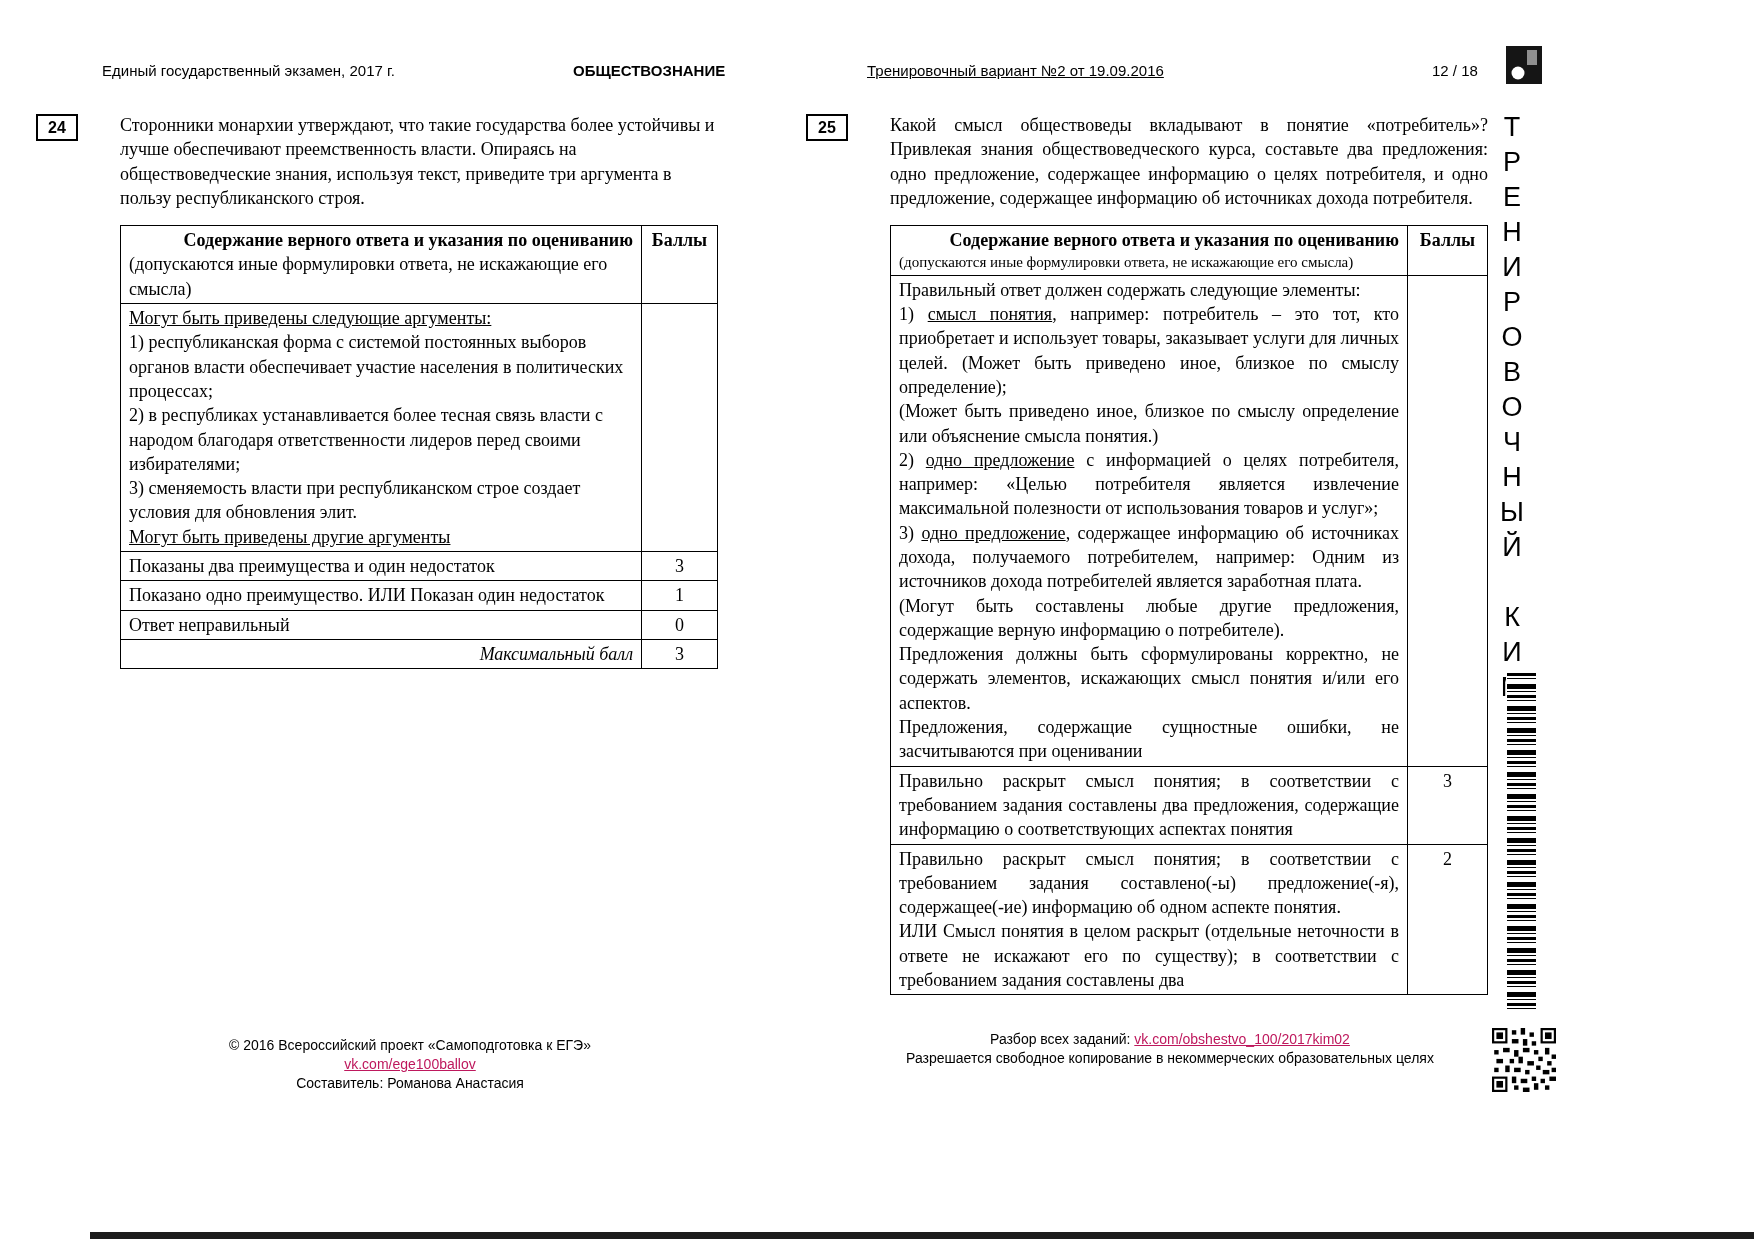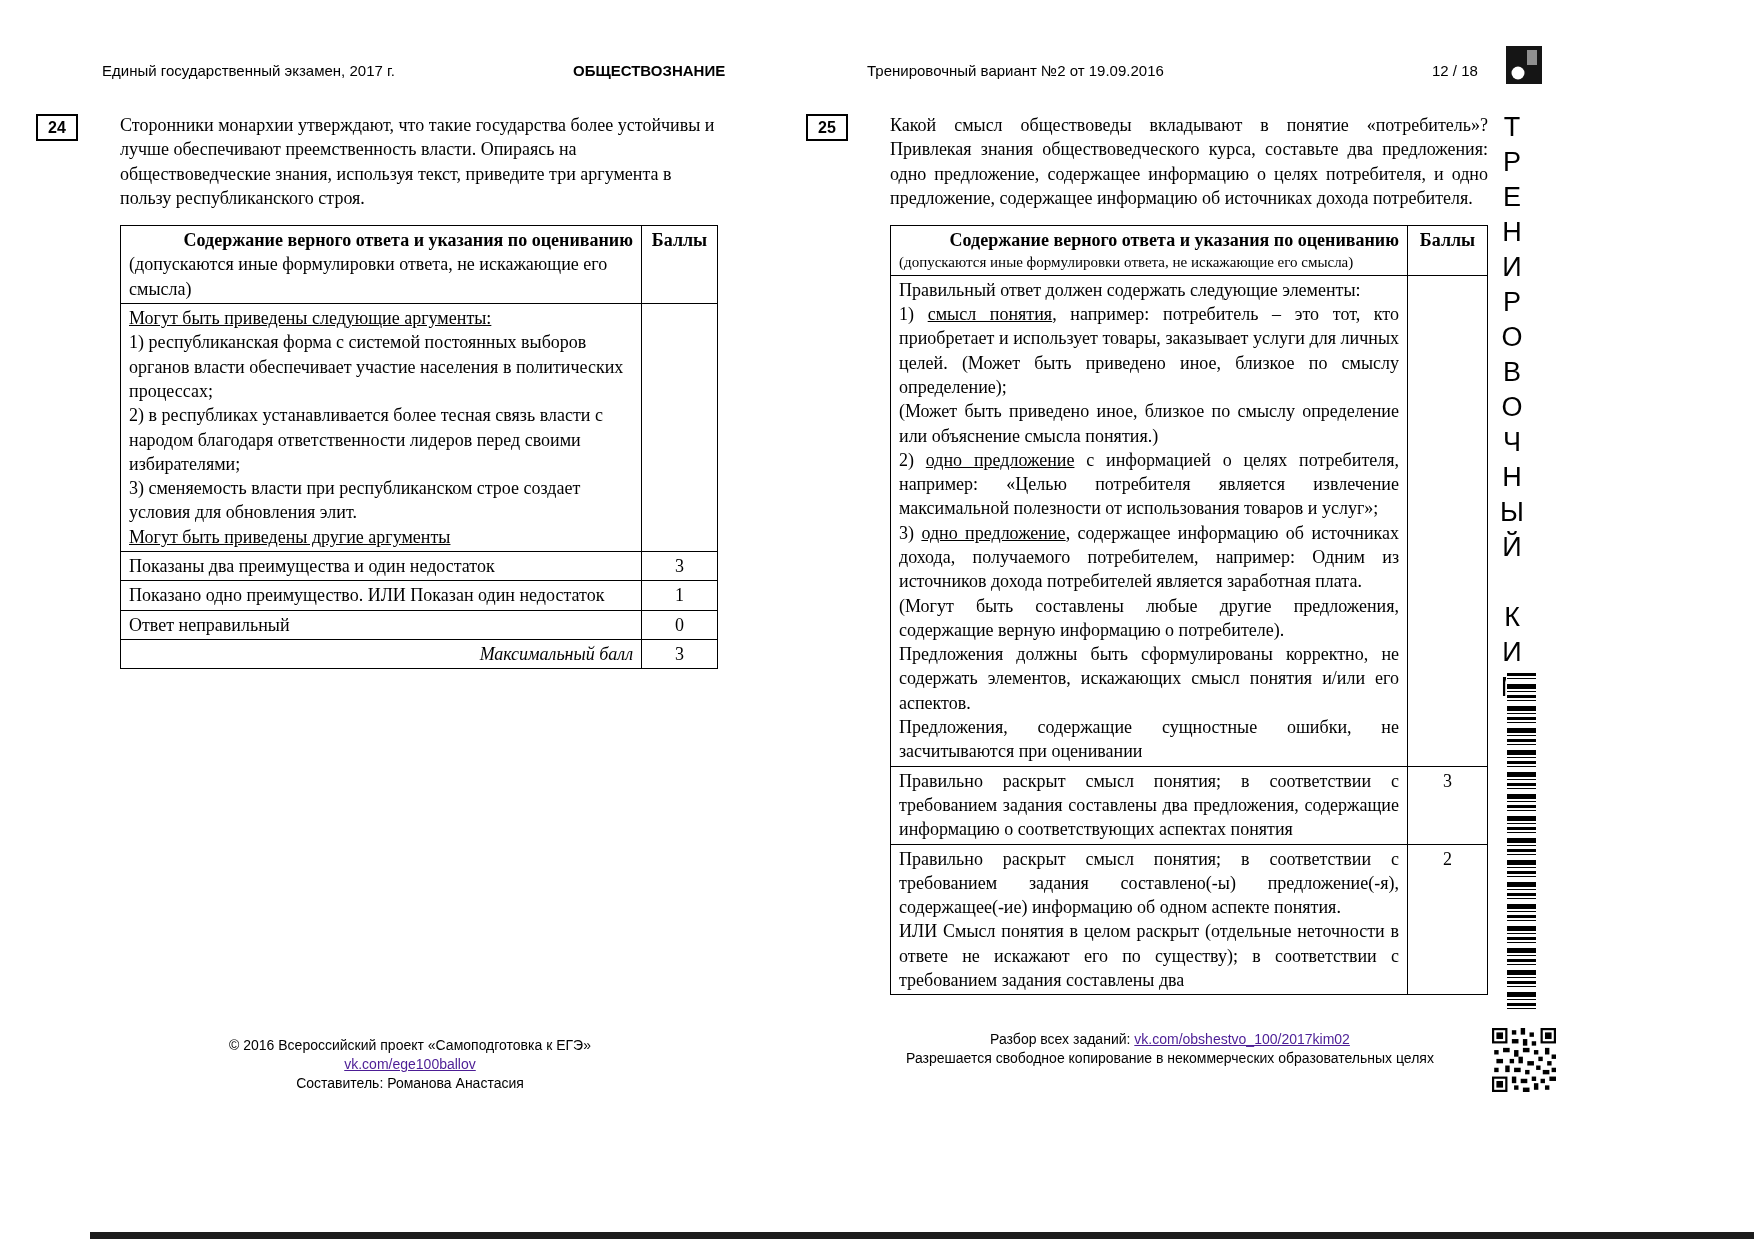--- a/index.html
+++ b/index.html
@@ -11,21 +11,21 @@
     font-family: "Liberation Serif", serif;
     color: #000;
     overflow: hidden;
     margin: 0 auto;
   }
 
   
   .topbar span { position: absolute; top: 62px; font-family: "Liberation Sans", sans-serif; font-size: 15px; white-space: nowrap; }
   .hdr-exam    { left: 102px; }
   .hdr-subject { left: 573px; font-weight: bold; }
-  .hdr-variant { left: 867px; }
+  .hdr-variant { left: 867px; text-decoration: underline; }
   .hdr-page    { left: 1432px; }
 
   
   .kim-vertical {
     position: absolute; left: 1498px; top: 112px;
     writing-mode: vertical-rl; text-orientation: upright;
     font-family: "Liberation Sans", sans-serif;
     font-size: 27px; letter-spacing: 5px; line-height: 1;
     white-space: nowrap;
   }
@@ -78,21 +78,21 @@
   .col-right th.cell-score, .col-right td.cell-score { width: 80px; }
   td.cell-content .line { margin: 0; }
   .col-right td.cell-content .line { text-align: justify; }
   .u { text-decoration: underline; }
   td.max { font-style: italic; text-align: right; padding-right: 16px; }
 
   
   .footer { position: absolute; font-family: "Liberation Sans", sans-serif; font-size: 14px; line-height: 19px; text-align: center; }
   .footer-left  { left: 185px; top: 1036px; width: 450px; }
   .footer-right { left: 895px; top: 1030px; width: 550px; }
-  .footer a { color: #4c1d95; text-decoration: underline; cursor: pointer; }
+  .footer a { color: #be185d; text-decoration: underline; cursor: pointer; }
 </style>
 </head>
 <body>
 
 <div class="page">
 
   <div class="topbar">
     <span class="hdr-exam">Единый государственный экзамен, 2017 г.</span>
     <span class="hdr-subject">ОБЩЕСТВОЗНАНИЕ</span>
     <span class="hdr-variant">Тренировочный вариант №2 от 19.09.2016</span>

